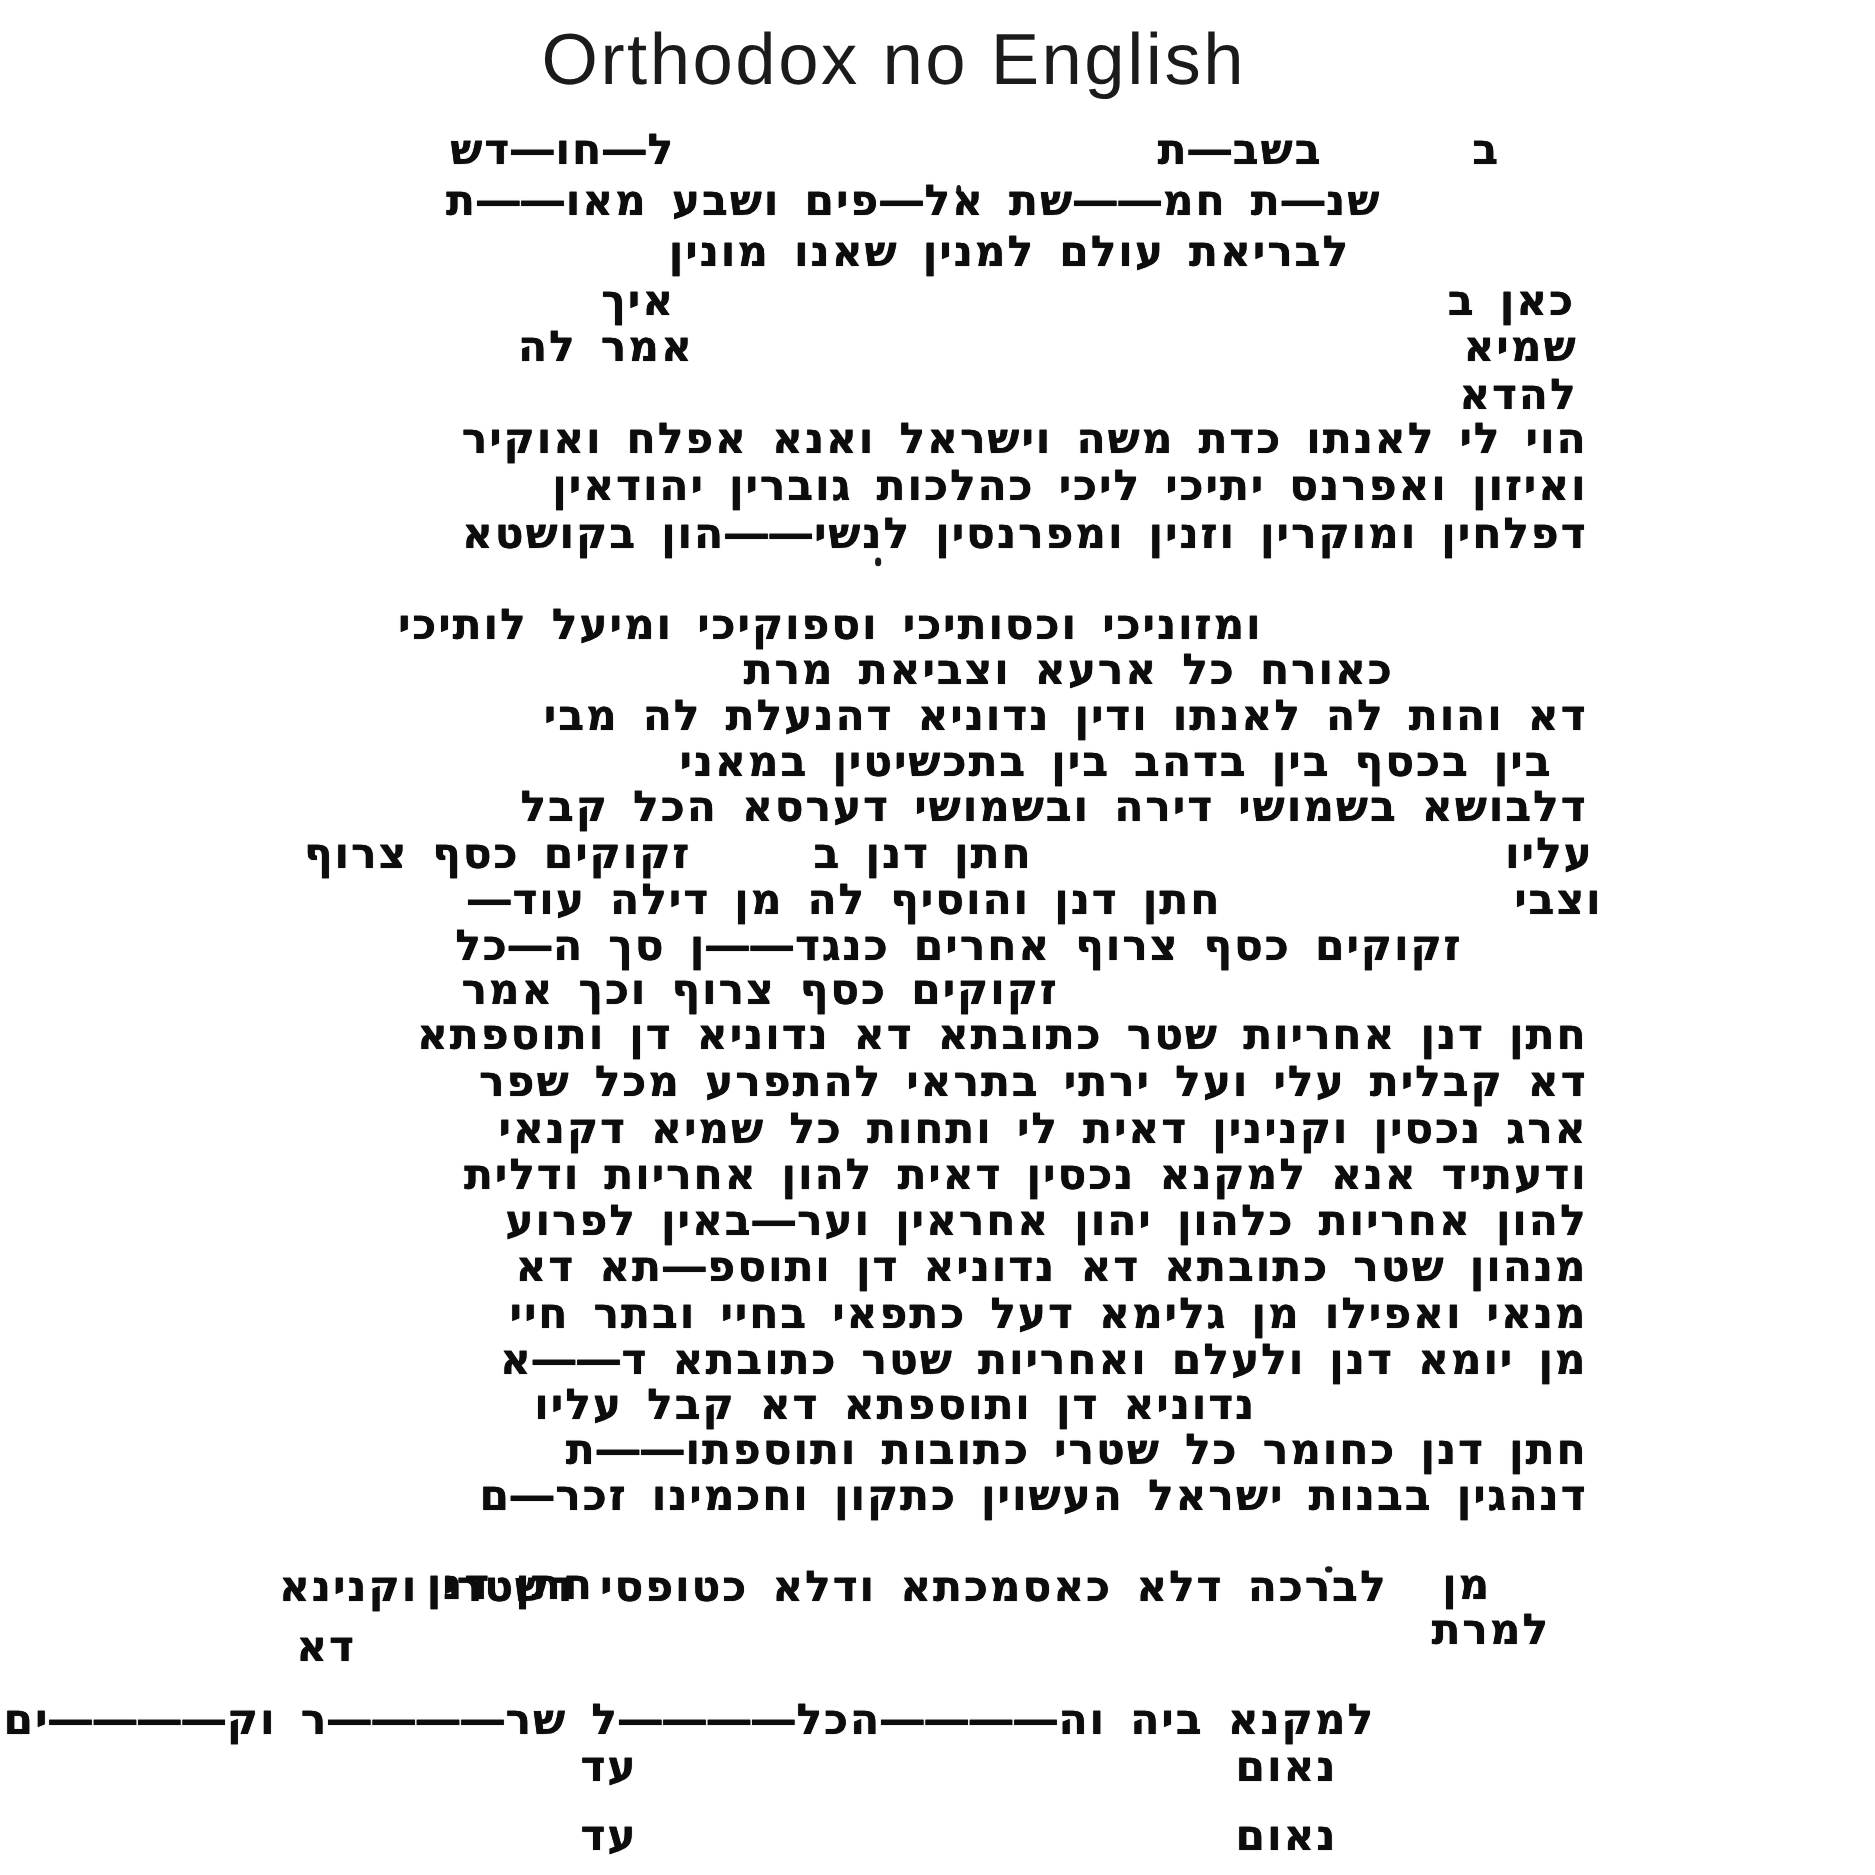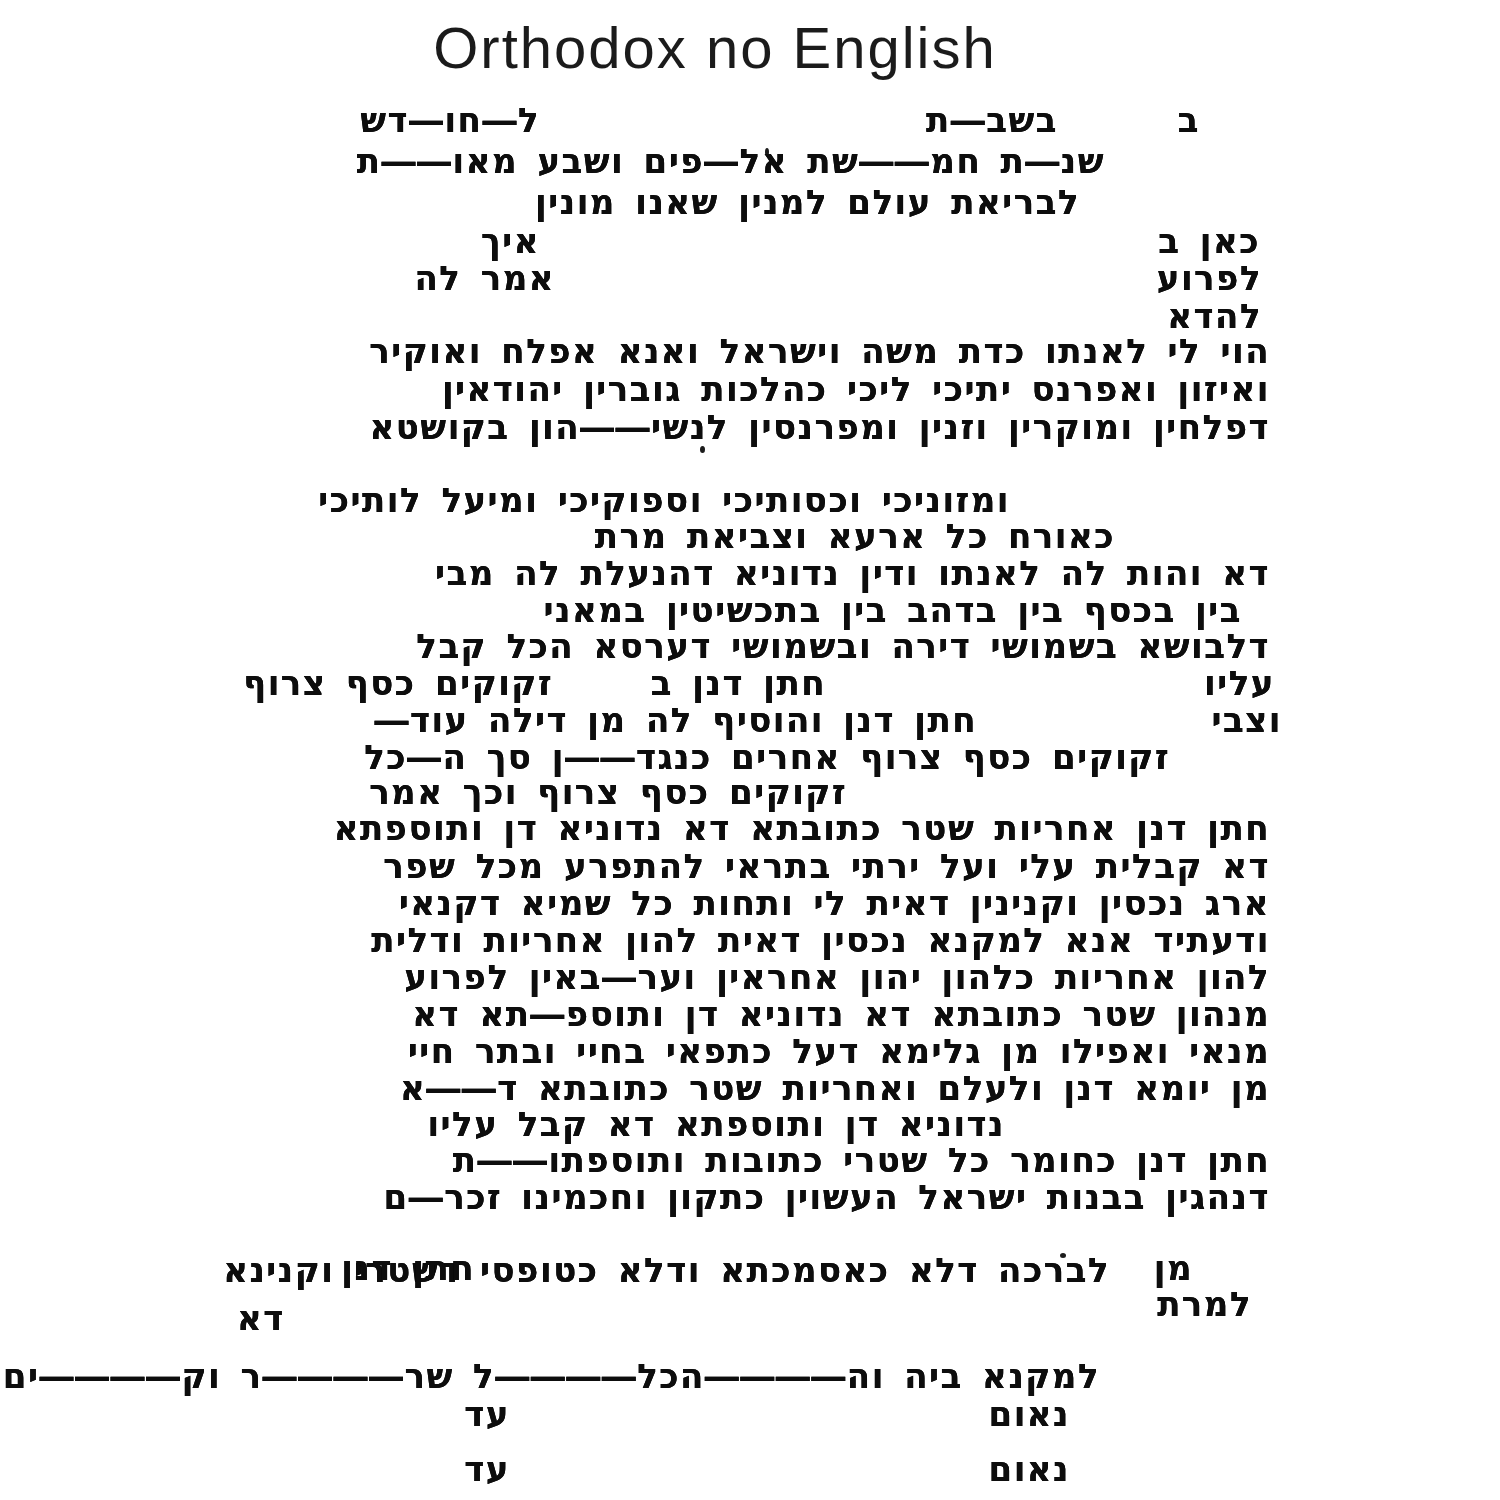--- a/index.html
+++ b/index.html
@@ -62,21 +62,21 @@
   .line-10 .seg-0{right:320px}
   .line-11 .seg-0{right:215px}
   .line-13 .seg-0{right:88px}
   .line-15 .seg-0{right:55px}.line-15 .seg-1{right:504px}.line-15 .seg-2{right:777px}
   .line-16 .seg-0{right:48px}.line-16 .seg-1{right:353px}
   .line-17 .seg-0{right:160px}
   .line-18 .seg-0{right:483px}
   .line-27 .seg-0{right:325px}
   .line-30 .seg-0{right:220px}
   .line-31 .seg-0{right:137px}.line-31 .seg-1{right:855px}
-  .line-32 .seg-0{right:78px}
+  .line-32 .seg-0{right:90px}
   .line-32 .seg-1{right:auto;left:7px;top:14px}
   .line-33 .seg-0{right:120px}
   .line-34 .seg-0{right:230px}
   .line-35 .seg-0,.line-36 .seg-0{right:260px}
   .line-35 .seg-1,.line-36 .seg-1{right:820px}
   
   .speck{position:absolute;background:#1c1c1c;border-radius:50%;}
   .sp1{left:470px;top:446px;width:5px;height:7px;}
   .sp2{left:830px;top:1253px;width:6px;height:5px;}
   .sp3{left:535px;top:148px;width:4px;height:8px;}
@@ -101,21 +101,21 @@
         <span class="seg seg-0">שנ―ת חמ――שת אל―פים ושבע מאו――ת</span>
       </div>
       <div class="line line-2">
         <span class="seg seg-0">לבריאת עולם למנין שאנו מונין</span>
       </div>
       <div class="line line-3">
         <span class="seg seg-0">כאן ב</span>
         <span class="seg seg-1">איך</span>
       </div>
       <div class="line line-4">
-        <span class="seg seg-0">לפרוע</span>
+        <span class="seg seg-0">שמיא</span>
         <span class="seg seg-1">אמר לה</span>
       </div>
       <div class="line line-5">
         <span class="seg seg-0">להדא</span>
       </div>
       <div class="line line-6">
         <span class="seg seg-0">הוי לי לאנתו כדת משה וישראל ואנא אפלח ואוקיר</span>
       </div>
       <div class="line line-7">
         <span class="seg seg-0">ואיזון ואפרנס יתיכי ליכי כהלכות גוברין יהודאין</span>

